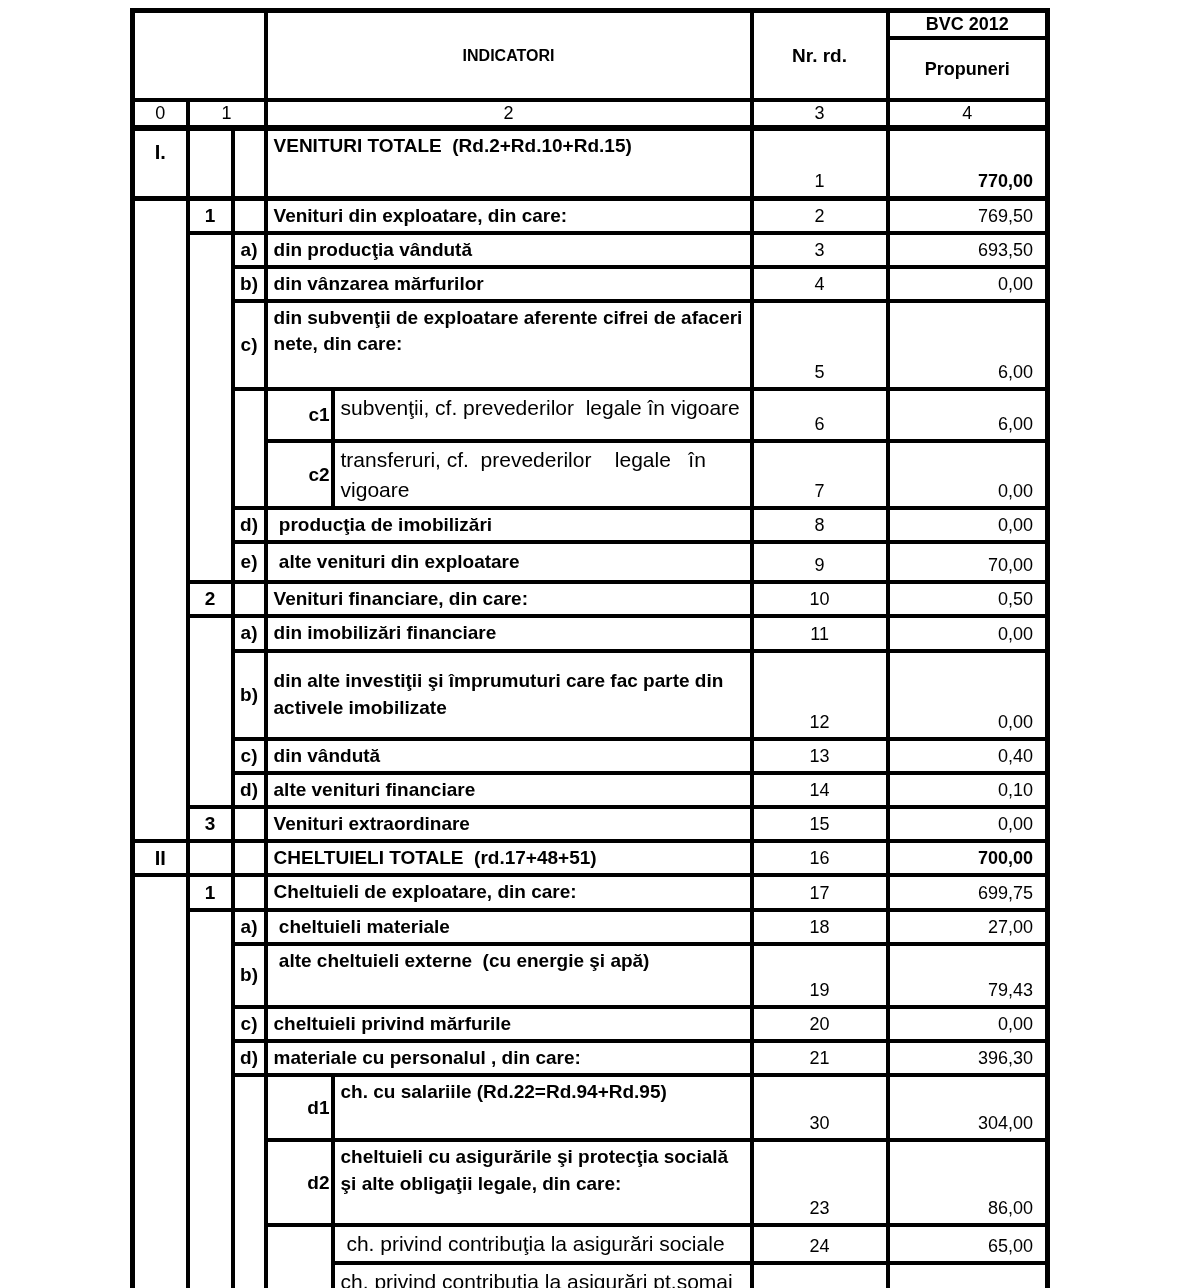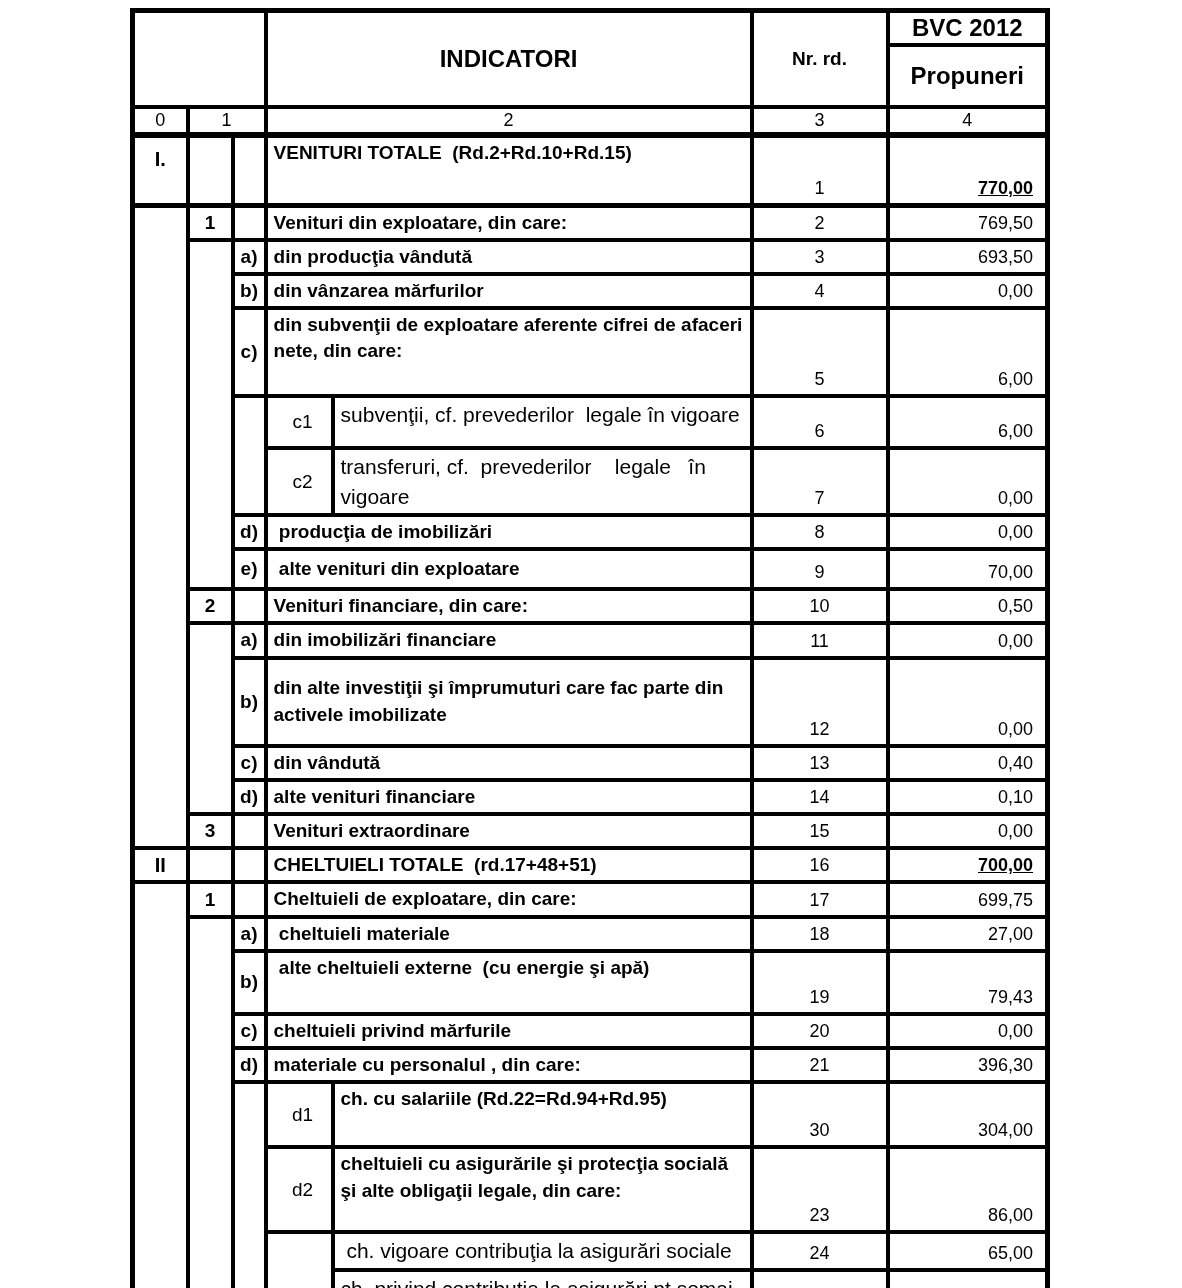--- a/index.html
+++ b/index.html
@@ -4,42 +4,42 @@
 <style>
   html,body{margin:0;padding:0;}
   body{
     width:1182px;height:1288px;overflow:hidden;background:#fff;color:#000;
     font-family:"Liberation Sans",sans-serif;position:relative;
   }
   .page{position:absolute;left:130px;top:8px;}
   table{border-collapse:collapse;table-layout:fixed;width:915px;border:5px solid #000;}
   td,th{border:4px solid #000;overflow:hidden;box-sizing:border-box;background:#fff;}
   
-  .hdr{font-weight:bold;font-size:24px;text-align:center;vertical-align:middle;}
-  .hdr-sm{font-weight:bold;font-size:24px;text-align:center;vertical-align:middle;}
+  .hdr{font-weight:bold;font-size:16px;text-align:center;vertical-align:middle;}
+  .hdr-sm{font-weight:bold;font-size:18px;text-align:center;vertical-align:middle;}
   .idx{font-size:18px;font-weight:normal;text-align:center;vertical-align:middle;}
   .idx-row td{border-bottom:6px solid #000;}
   .r1 td{border-bottom:5px solid #000;}
   
   .roman{font-weight:bold;font-size:20px;text-align:center;vertical-align:middle;}
   .num{font-weight:bold;font-size:19px;text-align:center;vertical-align:middle;}
   .letter{font-weight:bold;font-size:19px;text-align:center;vertical-align:middle;padding:0;}
-  .sub{font-weight:normal;font-size:19px;text-align:center;vertical-align:middle;padding-left:8px;}
+  .sub{font-weight:bold;font-size:19px;text-align:right;vertical-align:middle;padding-left:8px;}
   
   .desc{font-weight:bold;font-size:19px;text-align:left;vertical-align:middle;
         padding:2px 6px;line-height:1.38;white-space:pre-wrap;word-wrap:break-word;}
   .desc2{font-weight:bold;font-size:19px;text-align:left;vertical-align:middle;
         padding:2px 6px;line-height:1.38;white-space:pre-wrap;word-wrap:break-word;}
   .small{font-weight:normal;font-size:21px;line-height:1.4;}
   .vtop{vertical-align:top;}
   .center{}
   
   .nr{font-size:18px;font-weight:normal;text-align:center;vertical-align:bottom;padding:0 0 4px 0;}
   .val{font-size:18px;font-weight:normal;text-align:right;vertical-align:bottom;padding:0 12px 4px 0;}
-  .bold{font-weight:bold;text-decoration:underline;}
+  .bold{font-weight:bold;}
 </style>
 </head>
 <body>
 
 <div class="page">
 <table>
   <colgroup>
     <col style="width:55px">
         <col style="width:45px">
         <col style="width:33px">
@@ -238,21 +238,21 @@
 
   <tr style="height:85px">
     <td class="sub">d2</td>
     <td class="desc2 vtop">cheltuieli cu asigurările şi protecţia socială şi alte obligaţii legale, din care:</td>
     <td class="nr">23</td>
     <td class="val">86,00</td>
   </tr>
 
   <tr style="height:30px">
     <td rowspan="3"></td>
-    <td class="desc2 small"> ch. vigoare contribuţia la asigurări sociale</td>
+    <td class="desc2 small"> ch. privind contribuţia la asigurări sociale</td>
     <td class="nr">24</td>
     <td class="val">65,00</td>
   </tr>
 
   <tr style="height:68px">
     <td class="desc2 small vtop">ch. privind contribuţia la asigurări pt.somaj</td>
     <td class="nr">25</td>
     <td class="val">2,00</td>
   </tr>
 

